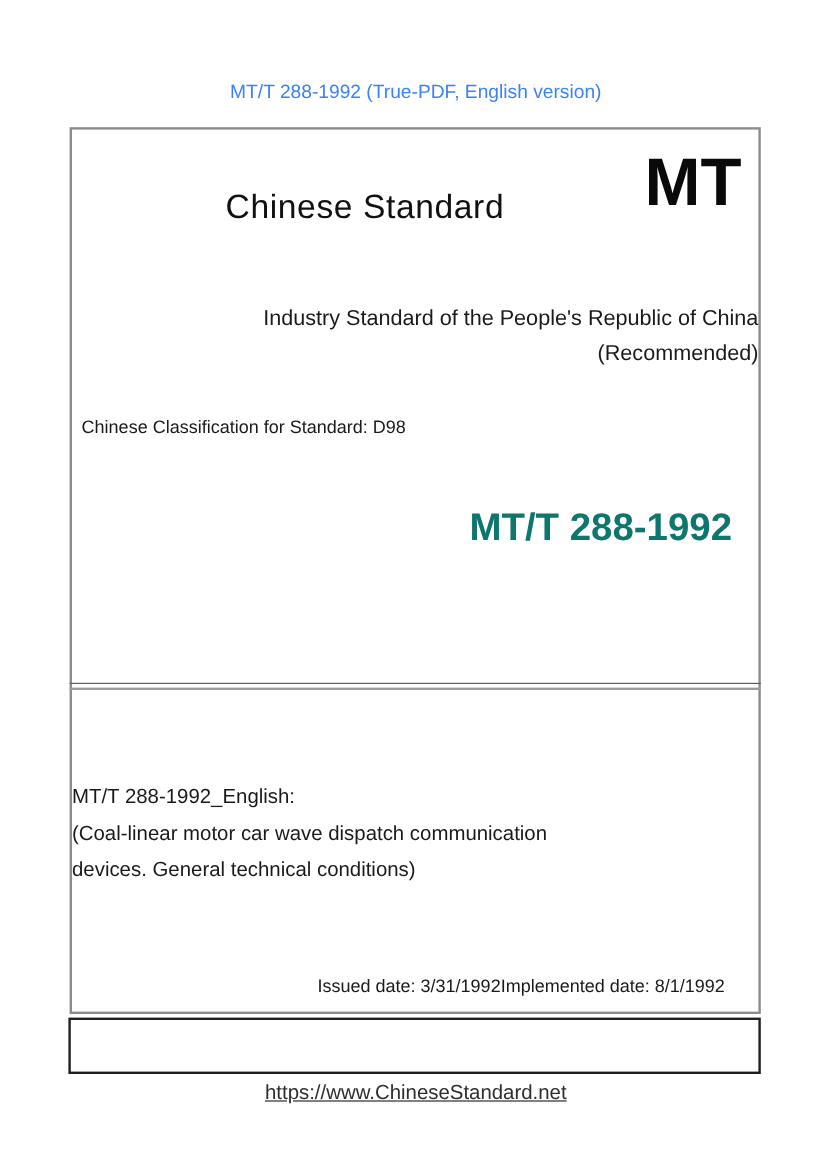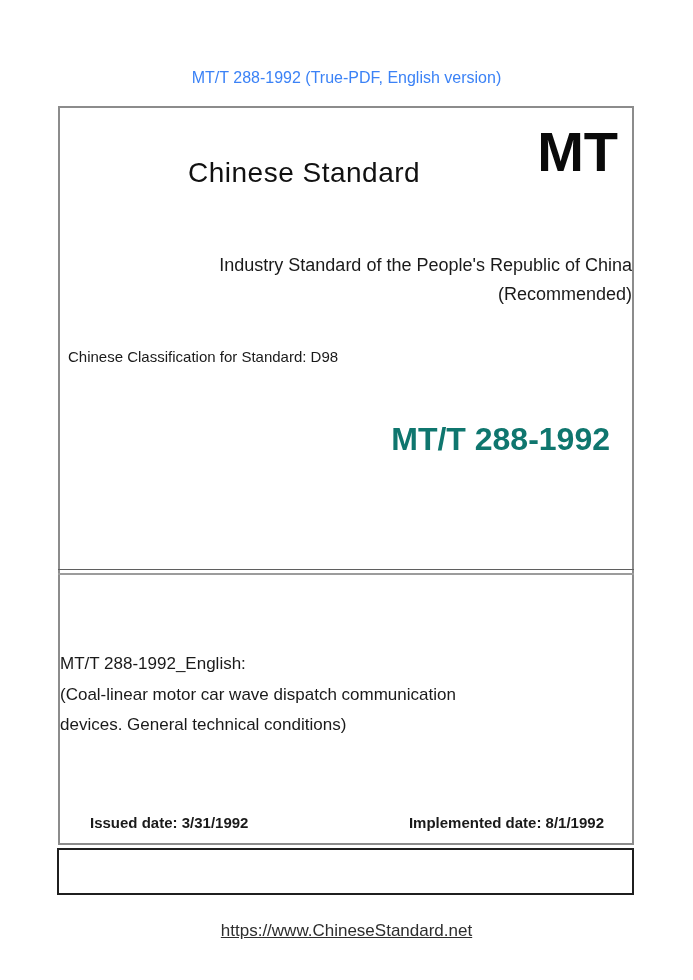--- a/index.html
+++ b/index.html
@@ -55,38 +55,37 @@
   .divider-thin  { height: 1px; background: #5f5f5f; }
   .divider-thick { height: 2px; background: #9c9c9c; margin-top: 3px; }
 
   .english-title {
     position: absolute; top: 541px; left: 0; width: 100%;
     text-align: left; font-size: 17px; line-height: 30.5px; color: #1a1a1a;
   }
 
   .dates-row {
     position: absolute; top: 706px; left: 0; width: 100%;
-    display: flex; justify-content: space-between;
+    display: flex; justify-content: flex-end;
     padding: 0 28px 0 30px;
-    font-size: 15px; color: #1a1a1a; font-weight: bold;
+    font-size: 15px; color: #1a1a1a;
   }
 
   .bottom-box {
     position: absolute; left: 57px; top: 848px;
     width: 577px; height: 47px;
     border: 2px solid #1f1f1f;
     background: #ffffff;
   }
 
   .footer-url {
     position: absolute; top: 901px; left: 0; width: 100%;
     text-align: center; font-size: 17px;
     color: #2e2e2e; text-decoration: underline;
     cursor: pointer;
-    margin-top: 20px;
   }
 </style>
 </head>
 <body>
 
 <div class="page">
 
   <div class="doc-header">MT/T 288-1992 (True-PDF, English version)</div>
 
   <div class="cover-box">

